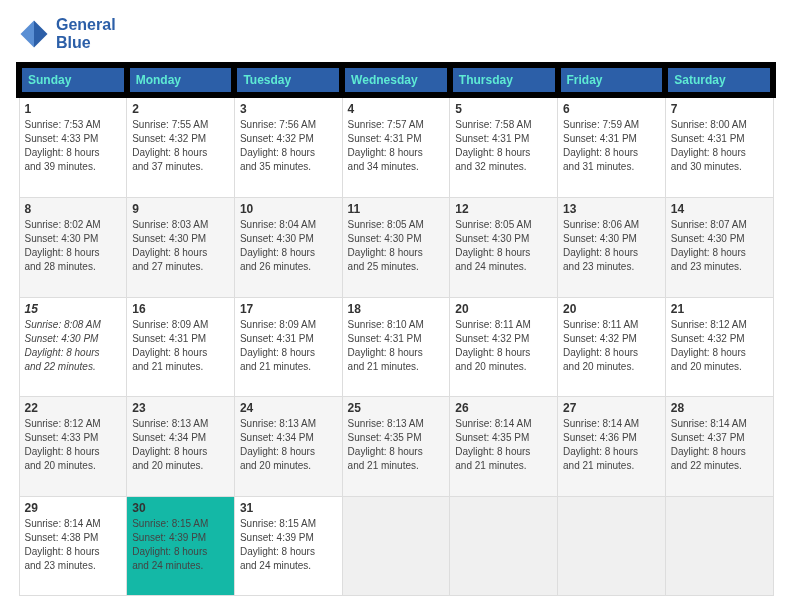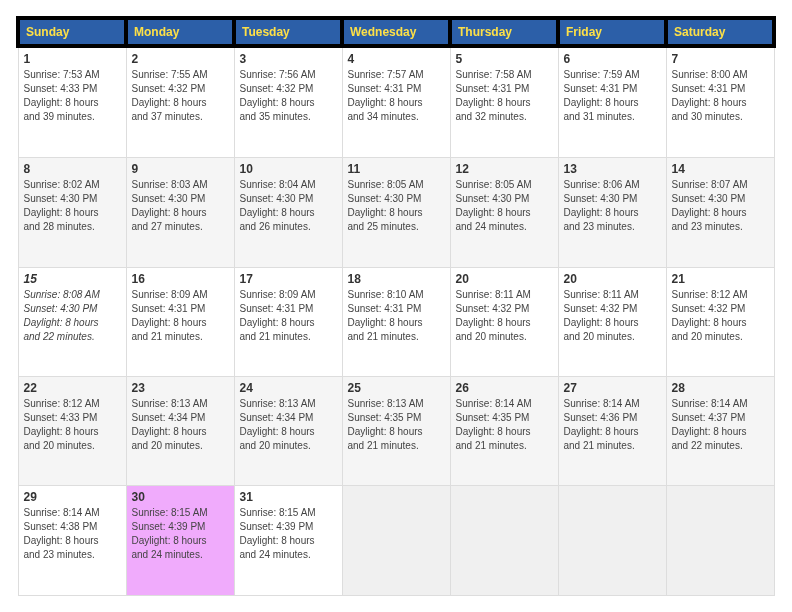--- a/index.html
+++ b/index.html
@@ -51,26 +51,26 @@
       color: #555;
     }
     .calendar {
       flex: 1;
       border-collapse: collapse;
       width: 100%;
       font-size: 10px;
     }
     .calendar th {
       background-color: #2c5fa8;
-      color: #fde047;
+      color: #5eead4;
       text-align: left;
       padding: 5px 6px;
       font-size: 12px;
       font-weight: bold;
-      border: 4px solid #000000;
+      border: 6px solid #000000;
       margin-top: 30px;
     }
     .calendar td {
       border: 1px solid #ddd;
       vertical-align: top;
       padding: 4px 5px;
       width: calc(100% / 7);
     }
     .calendar tr:nth-child(even) td {
       background-color: #f5f5f5;
@@ -94,20 +94,36 @@
       background-color: #f0f0f0 !important;
     }
     table {
       border-collapse: collapse;
     }
   </style>
 </head>
 <body>
 
 <div class="page">
+  <div class="header">
+    <div class="logo">
+      <svg class="logo-icon" viewBox="0 0 40 40">
+        <polygon points="20,5 35,20 20,35" fill="#2c5fa8"></polygon>
+        <polygon points="5,20 20,5 20,35" fill="#5a8fd4"></polygon>
+      </svg>
+      <div>
+        <div class="logo-text" style="font-size:16px;">General</div>
+        <div class="logo-text" style="font-size:16px;">Blue</div>
+      </div>
+    </div>
+    <div class="title-block">
+      <div class="month-title"></div>
+      <div class="subtitle"></div>
+    </div>
+  </div>
 
   <table class="calendar">
     <thead>
       <tr id="weekday-header">
           <th>Sunday</th>
           <th>Monday</th>
           <th>Tuesday</th>
           <th>Wednesday</th>
           <th>Thursday</th>
           <th>Friday</th>
@@ -233,21 +249,21 @@
           <td style="background-color: rgb(245, 245, 245);">
             <span class="day-num">28</span>
             <div class="day-detail">Sunrise: 8:14 AM<br>Sunset: 4:37 PM<br>Daylight: 8 hours<br>and 22 minutes.</div>
           </td>
         </tr>
         <tr>
           <td style="background-color: rgb(255, 255, 255);">
             <span class="day-num">29</span>
             <div class="day-detail">Sunrise: 8:14 AM<br>Sunset: 4:38 PM<br>Daylight: 8 hours<br>and 23 minutes.</div>
           </td>
-          <td style="background-color: #f0abfc;">
+          <td style="background-color: #14b8a6;">
             <span class="day-num">30</span>
             <div class="day-detail">Sunrise: 8:15 AM<br>Sunset: 4:39 PM<br>Daylight: 8 hours<br>and 24 minutes.</div>
           </td>
           <td style="background-color: rgb(255, 255, 255);">
             <span class="day-num">31</span>
             <div class="day-detail">Sunrise: 8:15 AM<br>Sunset: 4:39 PM<br>Daylight: 8 hours<br>and 24 minutes.</div>
           </td>
           <td class="empty-cell"></td>
           <td class="empty-cell"></td>
           <td class="empty-cell"></td>

